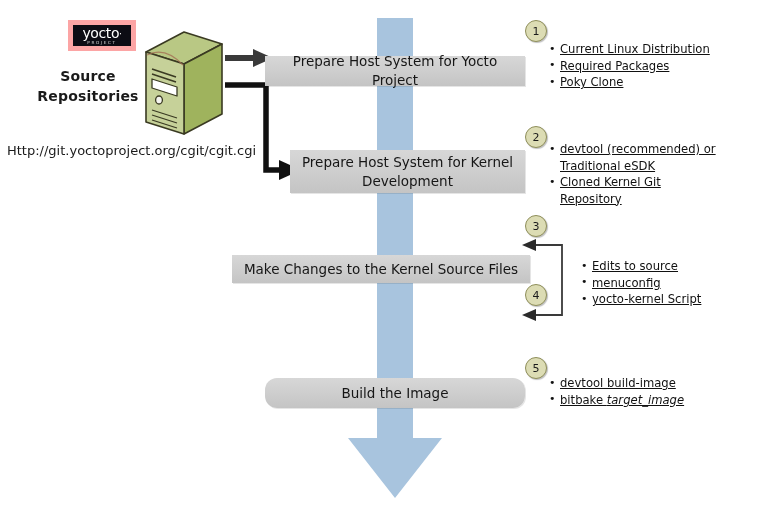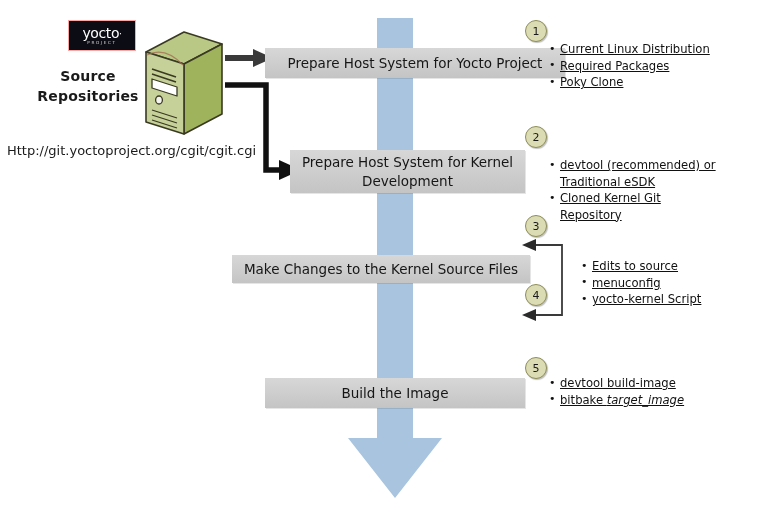--- a/index.html
+++ b/index.html
@@ -32,21 +32,21 @@
   }
 
   
   .yocto-logo {
     position: absolute;
     left: 68px;
     top: 20px;
     width: 68px;
     height: 31px;
     background: #0c0c14;
-    border: 1px solid #fca5a5;
+    border: 5px solid #fca5a5;
     box-sizing: border-box;
     display: flex;
     flex-direction: column;
     align-items: center;
     justify-content: center;
     line-height: 1;
   }
   .yocto-word {
     color: #ffffff;
     font-size: 14px;
@@ -213,39 +213,39 @@
 
   <svg class="connector-svg" viewBox="0 0 110 145" width="110" height="145">
 
     <line x1="30" y1="18" x2="60" y2="18" stroke="#3a3a3a" stroke-width="6"></line>
     <polygon points="58,9 78,18 58,27" fill="#3a3a3a"></polygon>
 
     <path d="M30,45 L71,45 L71,130 L88,130" fill="none" stroke="#111111" stroke-width="5.5" stroke-linejoin="miter"></path>
     <polygon points="84,120 106,130 84,140" fill="#111111"></polygon>
   </svg>
 
-  <div class="pbox" style="left:265px; top:48px; width:300px; height:30px;">
+  <div class="pbox" style="left:265px; top:56px; width:260px; height:30px;justify-content:flex-end;">
     <span>Prepare Host System for Yocto Project</span>
   </div>
   <div class="step-circle" style="left:525px; top:20px;">
     <span>1</span>
   </div>
   <ul class="notes" style="left:548px; top:41px; width:205px;">
     <li><span>Current Linux Distribution</span></li>
     <li><span>Required Packages</span></li>
     <li><span>Poky Clone</span></li>
   </ul>
 
   <div class="pbox" style="left:290px; top:150px; width:235px; height:43px;">
     <span>Prepare Host System for Kernel Development</span>
   </div>
   <div class="step-circle" style="left:525px; top:126px;">
     <span>2</span>
   </div>
-  <ul class="notes" style="left:548px; top:141px; width:175px;margin-top:16px;">
+  <ul class="notes" style="left:548px; top:141px; width:175px;">
     <li><span>devtool (recommended) or Traditional eSDK</span></li>
     <li><span>Cloned Kernel Git Repository</span></li>
   </ul>
 
   <div class="pbox" style="left:232px; top:231px; width:298px; height:28px;margin-top:24px;">
     <span>Make Changes to the Kernel Source Files</span>
   </div>
   <div class="step-circle" style="left:525px; top:215px;">
     <span>3</span>
   </div>
@@ -259,21 +259,21 @@
     <polygon points="16,9 2,15 16,21" fill="#2b2b2b"></polygon>
     <polygon points="16,79 2,85 16,91" fill="#2b2b2b"></polygon>
   </svg>
 
   <ul class="notes" style="left:580px; top:258px; width:175px;">
     <li><span>Edits to source</span></li>
     <li><span>menuconfig</span></li>
     <li><span>yocto-kernel Script</span></li>
   </ul>
 
-  <div class="pbox" style="left:265px; top:378px; width:260px; height:30px;">
+  <div class="pbox" style="left:265px; top:378px; width:260px; height:30px;border-radius:12px;">
     <span>Build the Image</span>
   </div>
   <div class="step-circle" style="left:525px; top:357px;">
     <span>5</span>
   </div>
   <ul class="notes" style="left:548px; top:375px; width:185px;">
     <li><span>devtool build-image</span></li>
     <li><span>bitbake </span><span class="ital">target_image</span></li>
   </ul>
 

